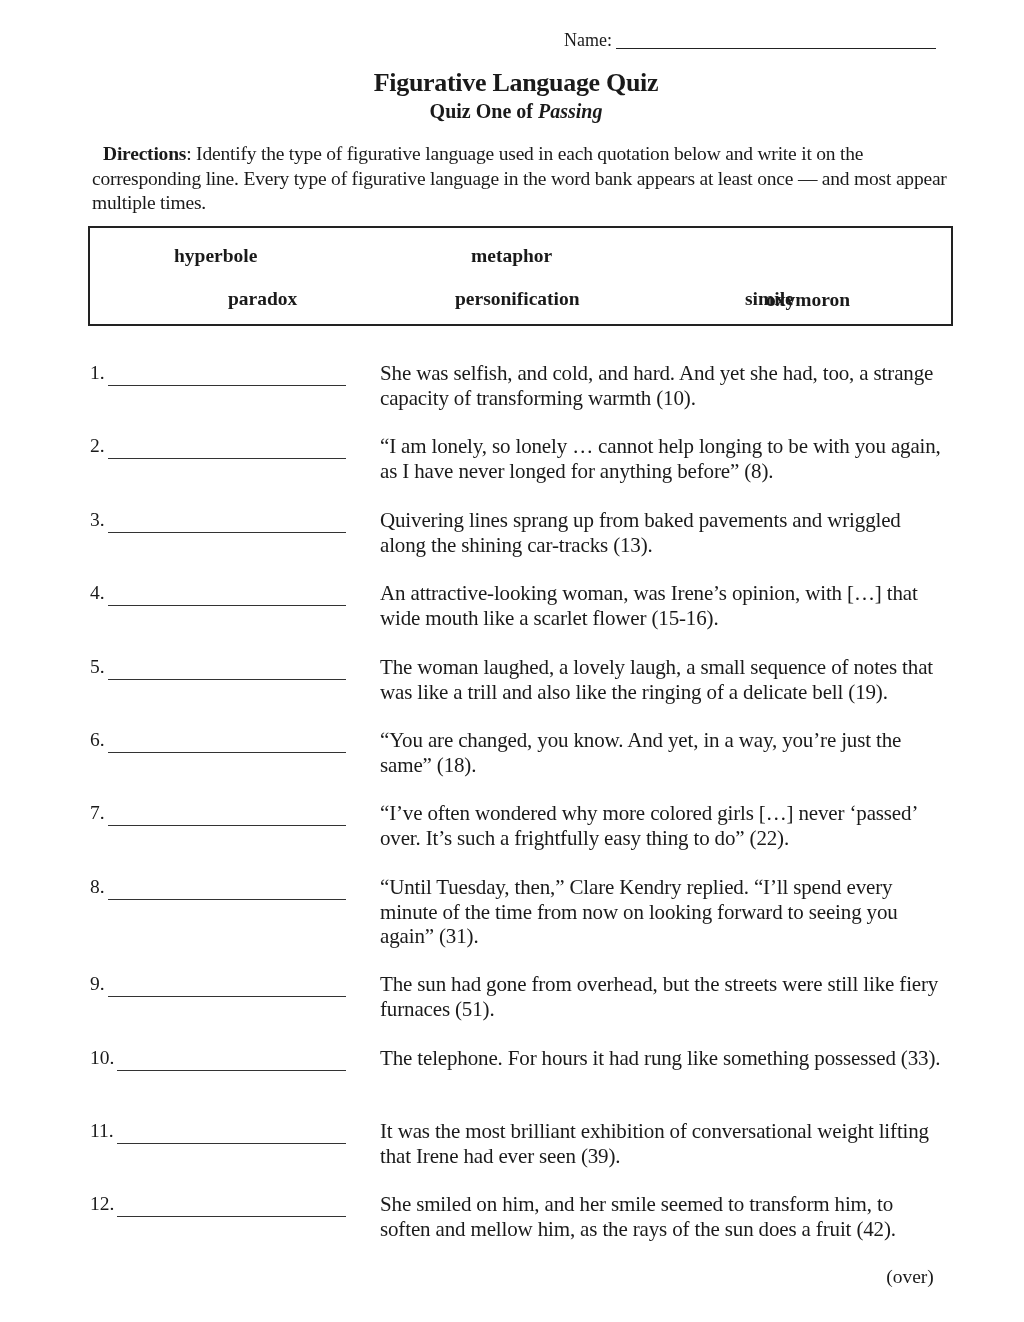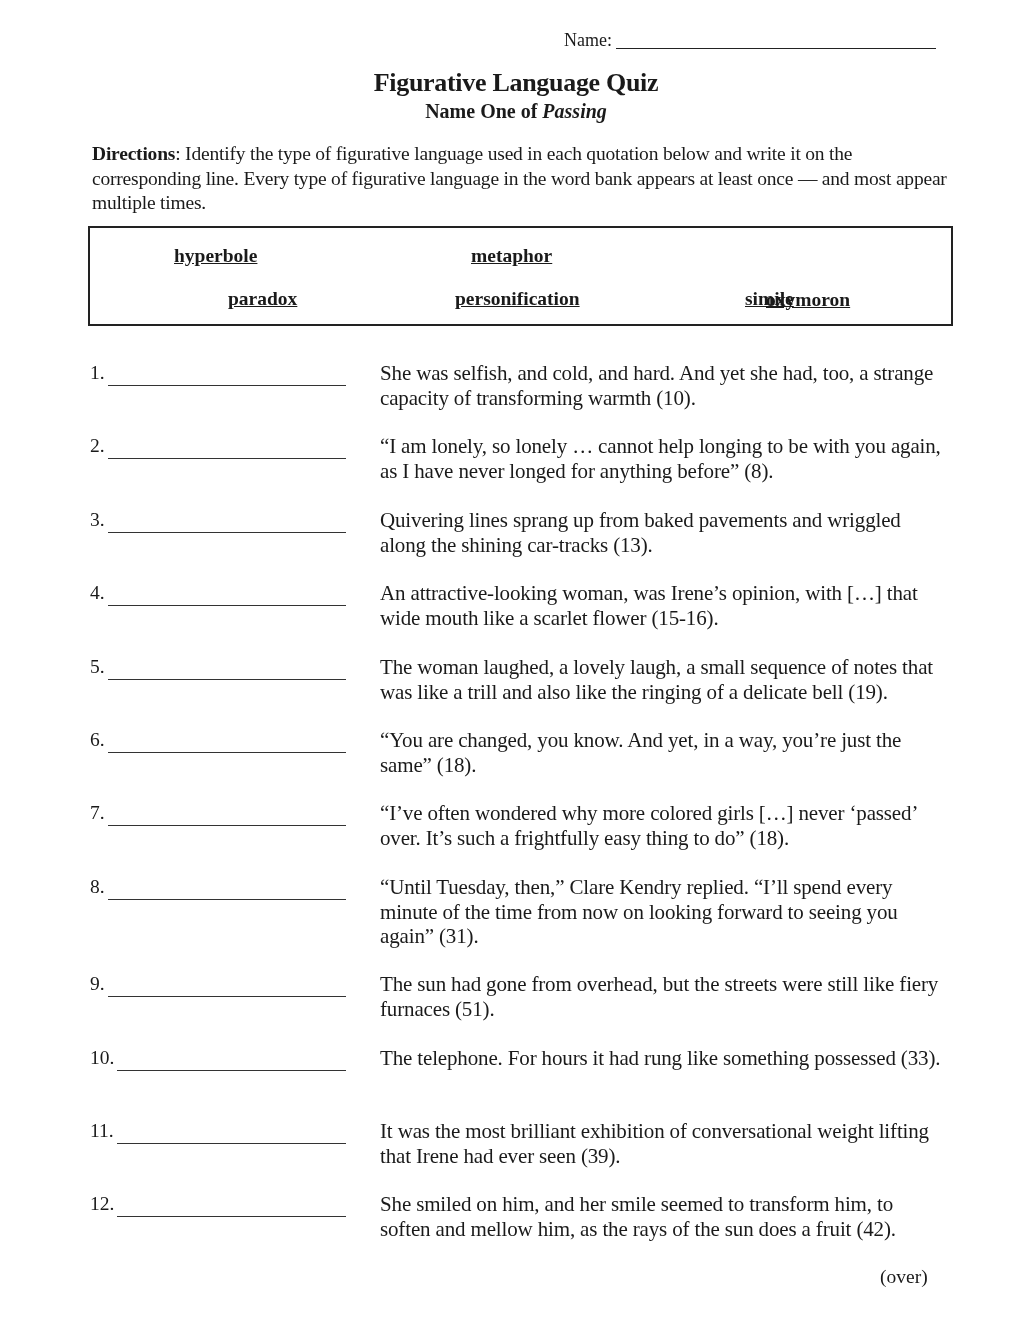--- a/index.html
+++ b/index.html
@@ -22,57 +22,57 @@
     }
     .subtitle {
       position: absolute; top: 100px; left: 0; width: 1032px; text-align: center;
       font-size: 20px; font-weight: bold;
     }
     .subtitle i { font-style: italic; }
     .directions {
       position: absolute; top: 142px; left: 92px; width: 860px;
       font-size: 19.5px; line-height: 24.5px; letter-spacing: -0.2px;
     }
-    .directions b { font-weight: bold; }
+    .directions b { font-weight: bold; margin-left: 11px; }
     .word-bank {
       position: absolute; top: 226px; left: 88px; width: 861px; height: 96px;
       border: 2px solid #222; box-sizing: content-box;
     }
     .wb-word {
-      position: absolute; font-size: 19.5px; font-weight: bold; white-space: nowrap; text-decoration: underline;
+      position: absolute; font-size: 19.5px; font-weight: bold; white-space: nowrap;
     }
     .question {
       position: absolute; left: 0; width: 1024px;
     }
     .q-num {
       position: absolute; left: 90px; top: 0; font-size: 19.5px; line-height: 24.5px;
       display: flex; align-items: flex-end; white-space: nowrap;
     }
     .q-line {
       display: inline-block; border-bottom: 1.4px solid #333; height: 19px; margin-left: 3px;
     }
     .q-text {
       position: absolute; left: 380px; top: 0; width: 565px;
       font-size: 21px; line-height: 24.5px; letter-spacing: -0.15px;
     }
     .over {
-      position: absolute; top: 1266px; left: 880px; width: 60px; text-align: left;
+      position: absolute; top: 1266px; left: 880px; width: 60px; text-align: center;
       font-size: 19.5px;
     }
   </style>
 </head>
 <body>
 
 <div class="name-row">
   <span>Name:</span>
   <span class="name-line"></span>
 </div>
 
 <div class="title">Figurative Language Quiz</div>
-<div class="subtitle"><span>Name One of </span><i>Passing</i></div>
+<div class="subtitle"><span>Quiz One of </span><i>Passing</i></div>
 
 <div class="directions"><b>Directions</b><span>: Identify the type of figurative language used in each quotation below and write it on the corresponding line. Every type of figurative language in the word bank appears at least once — and most appear multiple times.</span></div>
 
 <div class="word-bank">
   <span class="wb-word" style="left:84px; top:17px;">hyperbole</span>
   <span class="wb-word" style="left:381px; top:17px;">metaphor</span>
   <span class="wb-word" style="left:676px; top:17px;margin-top:44px;">oxymoron</span>
   <span class="wb-word" style="left:138px; top:60px;">paradox</span>
   <span class="wb-word" style="left:365px; top:60px;text-align:right;">personification</span>
   <span class="wb-word" style="left:655px; top:60px;">simile</span>
@@ -119,21 +119,21 @@
         <span>6.</span>
         <span class="q-line" style="width: 238px;"></span>
       </div>
       <div class="q-text">“You are changed, you know. And yet, in a way, you’re just the same” (18).</div>
     </div>
     <div class="question" style="top: 801px;">
       <div class="q-num">
         <span>7.</span>
         <span class="q-line" style="width: 238px;"></span>
       </div>
-      <div class="q-text">“I’ve often wondered why more colored girls […] never ‘passed’ over. It’s such a frightfully easy thing to do” (18).</div>
+      <div class="q-text">“I’ve often wondered why more colored girls […] never ‘passed’ over. It’s such a frightfully easy thing to do” (22).</div>
     </div>
     <div class="question" style="top: 875px;">
       <div class="q-num">
         <span>8.</span>
         <span class="q-line" style="width: 238px;"></span>
       </div>
       <div class="q-text">“Until Tuesday, then,” Clare Kendry replied. “I’ll spend every minute of the time from now on looking forward to seeing you again” (31).</div>
     </div>
     <div class="question" style="top: 972px;">
       <div class="q-num">

